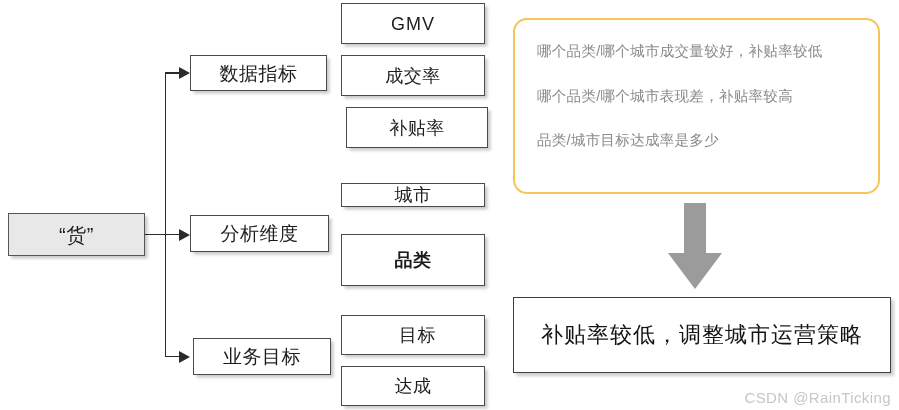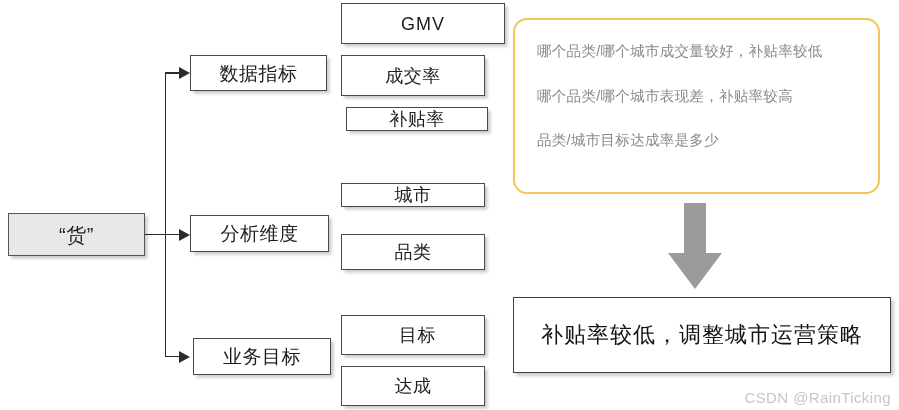--- a/index.html
+++ b/index.html
@@ -48,25 +48,25 @@
 
   
   #box-source { left: 8px;  top: 213px; width: 137px; height: 43px; font-size: 20px; }
 
   
   #box-mid-0 { left: 190px; top: 55px;  width: 137px; height: 36px; }
   #box-mid-1 { left: 190px; top: 215px; width: 139px; height: 37px; }
   #box-mid-2 { left: 193px; top: 338px; width: 138px; height: 37px; }
 
   
-  #box-leaf-0 { left: 341px; top: 3px;   width: 164px; height: 41px; }
+  #box-leaf-0 { left: 341px; top: 3px;   width: 144px; height: 41px; }
   #box-leaf-1 { left: 341px; top: 55px;  width: 144px; height: 41px; }
-  #box-leaf-2 { left: 346px; top: 107px; width: 142px; height: 24px; }
+  #box-leaf-2 { left: 346px; top: 107px; width: 142px; height: 41px; }
   #box-leaf-3 { left: 341px; top: 183px; width: 144px; height: 24px; }
-  #box-leaf-4 { left: 341px; top: 234px; width: 144px; height: 36px; }
+  #box-leaf-4 { left: 341px; top: 234px; width: 144px; height: 52px; font-weight: bold; }
   #box-leaf-5 { left: 341px; top: 315px; width: 144px; height: 40px; padding-left: 9px; }
   #box-leaf-6 { left: 341px; top: 366px; width: 144px; height: 40px; }
 
   
   .conn {
     position: absolute;
     background: #2b2b2b;
   }
   .conn-h { height: 1.7px; }
   .conn-v { width: 1.7px; }

